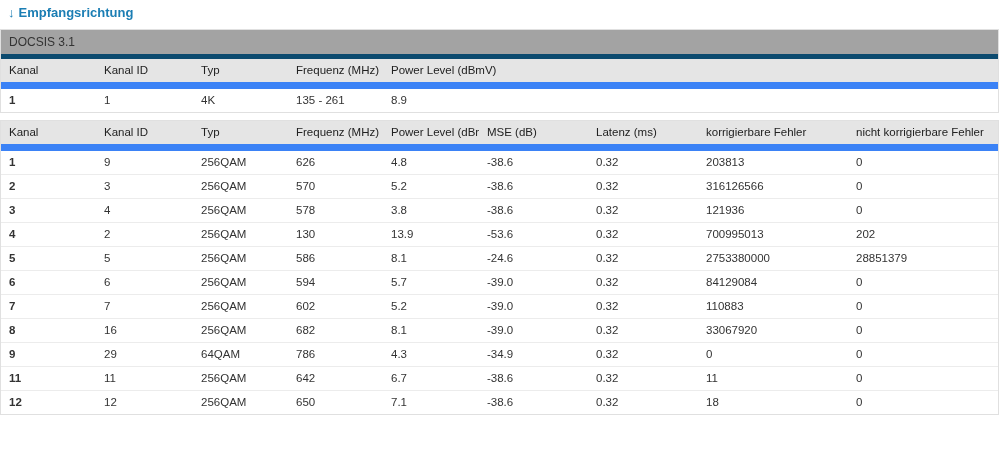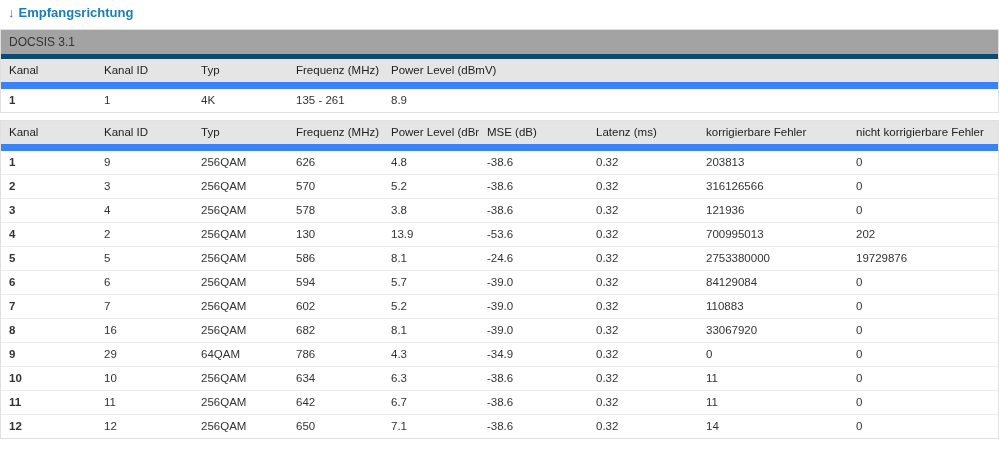--- a/index.html
+++ b/index.html
@@ -176,21 +176,21 @@
           </tr>
           <tr>
             <td class="first-col">5</td>
             <td>5</td>
             <td>256QAM</td>
             <td>586</td>
             <td>8.1</td>
             <td>-24.6</td>
             <td>0.32</td>
             <td>2753380000</td>
-            <td>19729876</td>
+            <td>28851379</td>
           </tr>
           <tr>
             <td class="first-col">6</td>
             <td>6</td>
             <td>256QAM</td>
             <td>594</td>
             <td>5.7</td>
             <td>-39.0</td>
             <td>0.32</td>
             <td>84129084</td>
@@ -223,49 +223,38 @@
             <td>29</td>
             <td>64QAM</td>
             <td>786</td>
             <td>4.3</td>
             <td>-34.9</td>
             <td>0.32</td>
             <td>0</td>
             <td>0</td>
           </tr>
           <tr>
-            <td class="first-col">10</td>
-            <td>10</td>
-            <td>256QAM</td>
-            <td>634</td>
-            <td>6.3</td>
-            <td>-38.6</td>
-            <td>0.32</td>
-            <td>11</td>
-            <td>0</td>
-          </tr>
-          <tr>
             <td class="first-col">11</td>
             <td>11</td>
             <td>256QAM</td>
             <td>642</td>
             <td>6.7</td>
             <td>-38.6</td>
             <td>0.32</td>
             <td>11</td>
             <td>0</td>
           </tr>
           <tr>
             <td class="first-col">12</td>
             <td>12</td>
             <td>256QAM</td>
             <td>650</td>
             <td>7.1</td>
             <td>-38.6</td>
             <td>0.32</td>
-            <td>14</td>
+            <td>18</td>
             <td>0</td>
           </tr>
         </tbody>
     </table>
   </div>
 
 </div>
 
 </body></html>

